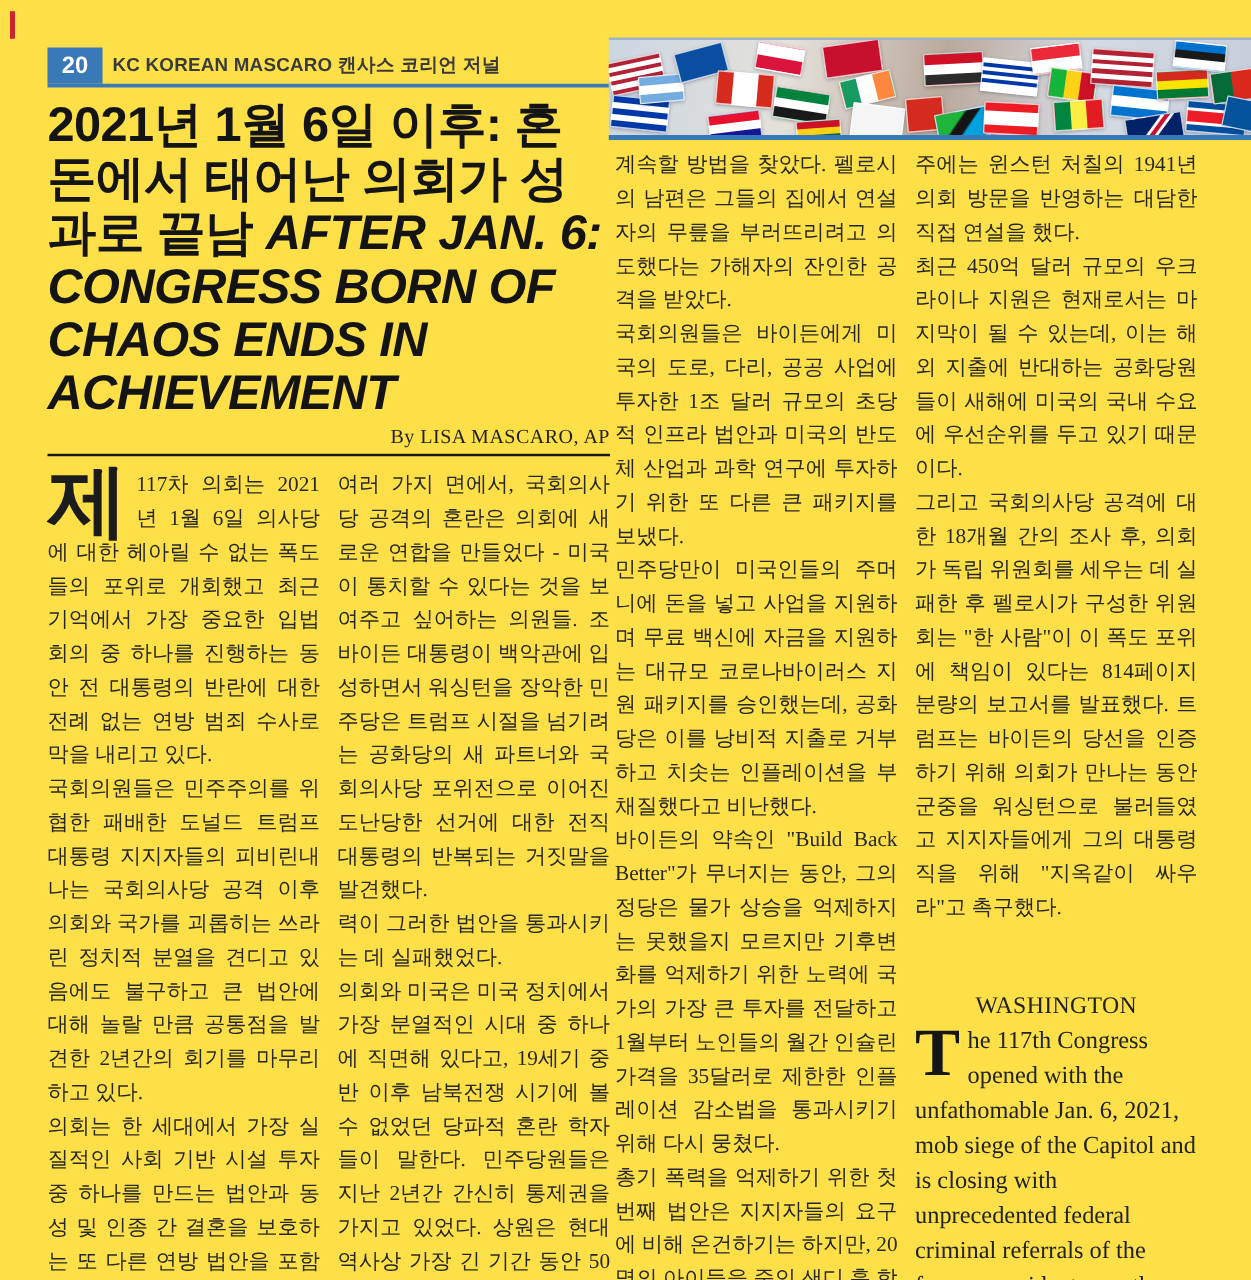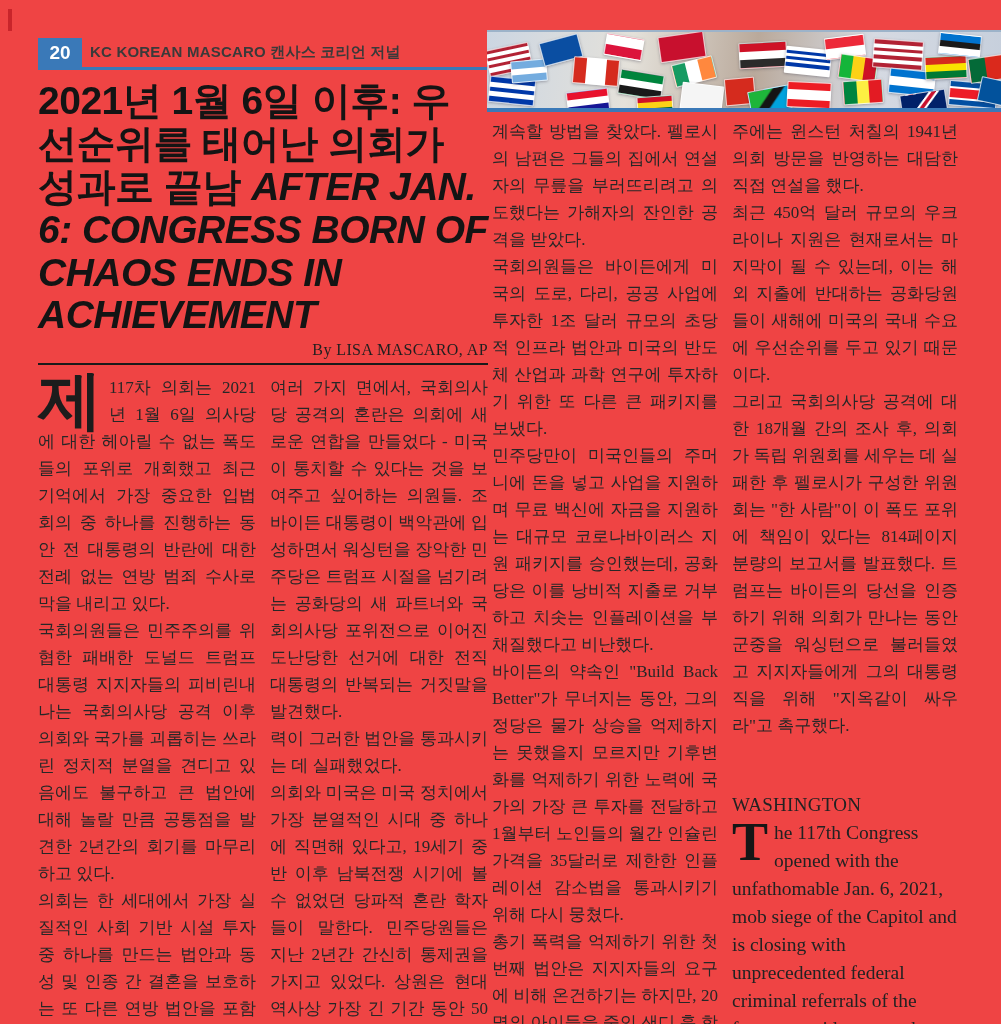--- a/index.html
+++ b/index.html
@@ -1,18 +1,18 @@
 <!DOCTYPE html>
 <html><head>
 <meta charset="utf-8">
 <style>
   * { margin:0; padding:0; box-sizing:border-box; }
   html,body { background:#e8e8e6; }
   .page {
-    position:relative; width:1001px; height:1024px; background:#ef4444;
+    position:relative; width:1001px; height:1024px; background:#fde047;
     margin:0 auto; overflow:hidden;
     font-family:"Liberation Serif","DejaVu Serif",serif; color:#262626;
   }
   .red-tick { position:absolute; left:8px; top:9px; width:4px; height:22px; background:#c9252b; }
 
   
   .masthead {
     position:absolute; left:38px; top:38px; width:450px; height:32px;
     border-bottom:3px solid #3a79b8; display:flex; align-items:center; gap:8px;
     font-family:"Liberation Sans","DejaVu Sans",sans-serif;
@@ -52,21 +52,21 @@
   .cols { display:flex; gap:14px; }
   .col { flex:1; min-width:0; }
   .col p {
     font-size:17px; line-height:27px; text-align:justify;
     word-break:break-all; color:#272727;
   }
   .dropcap {
     float:left; font-size:64px; line-height:48px; font-weight:600;
     padding:3px 7px 0 0; color:#1c1c1c;
   }
-  .dateline { margin-top:52px; font-size:19px; line-height:28px; color:#222; letter-spacing:.3px; }
+  .dateline { margin-top:52px; font-size:19px; line-height:28px; color:#222; letter-spacing:.3px;text-align:center; }
   .english p, p.english {
     font-size:19.5px; line-height:28px; word-break:normal; text-align:left; color:#222;
   }
   .dropcap-en {
     float:left; font-size:54px; line-height:43px; font-weight:600;
     padding:2px 6px 0 0; color:#161616;
   }
 </style>
 </head>
 <body>
@@ -104,21 +104,21 @@
       <div class="flag" style="left: 402px; top: 38px; width: 46px; height: 25px; transform: rotate(6deg); background: linear-gradient(rgb(0, 115, 207) 0px, rgb(0, 115, 207) 30%, rgb(255, 255, 255) 30%, rgb(255, 255, 255) 70%, rgb(0, 115, 207) 70%, rgb(0, 115, 207) 100%);"></div>
       <div class="flag" style="left: 414px; top: 60px; width: 46px; height: 26px; transform: rotate(-9deg); background: linear-gradient(135deg, rgb(1, 33, 105) 0px, rgb(1, 33, 105) 42%, rgb(255, 255, 255) 42%, rgb(255, 255, 255) 47%, rgb(200, 16, 46) 47%, rgb(200, 16, 46) 53%, rgb(255, 255, 255) 53%, rgb(255, 255, 255) 58%, rgb(1, 33, 105) 58%, rgb(1, 33, 105) 100%);"></div>
       <div class="flag" style="left: 438px; top: 24px; width: 42px; height: 23px; transform: rotate(-3deg); background: linear-gradient(rgb(213, 43, 30) 0px, rgb(213, 43, 30) 33%, rgb(249, 227, 0) 33%, rgb(249, 227, 0) 66%, rgb(0, 121, 52) 66%, rgb(0, 121, 52) 100%);"></div>
       <div class="flag" style="left: 452px; top: 2px; width: 42px; height: 22px; transform: rotate(6deg); background: linear-gradient(rgb(0, 114, 206) 0px, rgb(0, 114, 206) 33%, rgb(26, 26, 26) 33%, rgb(26, 26, 26) 66%, rgb(255, 255, 255) 66%, rgb(255, 255, 255) 100%);"></div>
       <div class="flag" style="left: 462px; top: 50px; width: 48px; height: 25px; transform: rotate(5deg); background: linear-gradient(rgb(2, 79, 162) 0px, rgb(2, 79, 162) 22%, rgb(255, 255, 255) 22%, rgb(255, 255, 255) 32%, rgb(237, 28, 39) 32%, rgb(237, 28, 39) 68%, rgb(255, 255, 255) 68%, rgb(255, 255, 255) 78%, rgb(2, 79, 162) 78%, rgb(2, 79, 162) 100%);"></div>
       <div class="flag" style="left: 482px; top: 24px; width: 42px; height: 25px; transform: rotate(-8deg); background: linear-gradient(90deg, rgb(4, 106, 56) 0px, rgb(4, 106, 56) 40%, rgb(218, 41, 28) 40%, rgb(218, 41, 28) 100%);"></div>
       <div class="flag" style="left: 492px; top: 48px; width: 40px; height: 25px; transform: rotate(12deg); background: linear-gradient(rgb(2, 82, 156) 0px, rgb(2, 82, 156) 100%);"></div>
     </div>
 
   <section class="left-region">
-    <h1 class="headline"><span>2021년 1월 6일 이후: 우선순위를 태어난 의회가 성과로 끝남</span> <em>AFTER JAN. 6: CONGRESS BORN OF CHAOS ENDS IN ACHIEVEMENT</em></h1>
+    <h1 class="headline"><span>2021년 1월 6일 이후: 혼돈에서 태어난 의회가 성과로 끝남</span> <em>AFTER JAN. 6: CONGRESS BORN OF CHAOS ENDS IN ACHIEVEMENT</em></h1>
     <div class="byline">By LISA MASCARO, AP</div>
     <hr class="byline-rule">
     <div class="cols">
       <div class="col">
         <p class="lead"><span class="dropcap">제</span><span>117차 의회는 2021년 1월 6일 의사당에 대한 헤아릴 수 없는 폭도들의 포위로 개회했고 최근 기억에서 가장 중요한 입법 회의 중 하나를 진행하는 동안 전 대통령의 반란에 대한 전례 없는 연방 범죄 수사로 막을 내리고 있다.</span></p>
         <div>
             <p>국회의원들은 민주주의를 위협한 패배한 도널드 트럼프 대통령 지지자들의 피비린내 나는 국회의사당 공격 이후 의회와 국가를 괴롭히는 쓰라린 정치적 분열을 견디고 있음에도 불구하고 큰 법안에 대해 놀랄 만큼 공통점을 발견한 2년간의 회기를 마무리하고 있다.</p>
             <p>의회는 한 세대에서 가장 실질적인 사회 기반 시설 투자 중 하나를 만드는 법안과 동성 및 인종 간 결혼을 보호하는 또 다른 연방 법안을 포함한 기념비적인 법안을 통과시켰다. 그것은 러시아와의 전쟁에서 우크라이나를 지원하기 위해 미국을 규합했다. 상원의원들은 미국 최초의 흑인 여성인 케탄지 브라운 잭슨 대법관을 대법원에 확정했다. 합의의 드문 순간 중 하나는 린치를 연방 증오 범죄로 만드는 에밋 틸 반린치 법(Emmett Till Anti-Lynching Act)의 통과이며, 120년 이상의 시간과 약 200개의 노</p>
           </div>
       </div>

